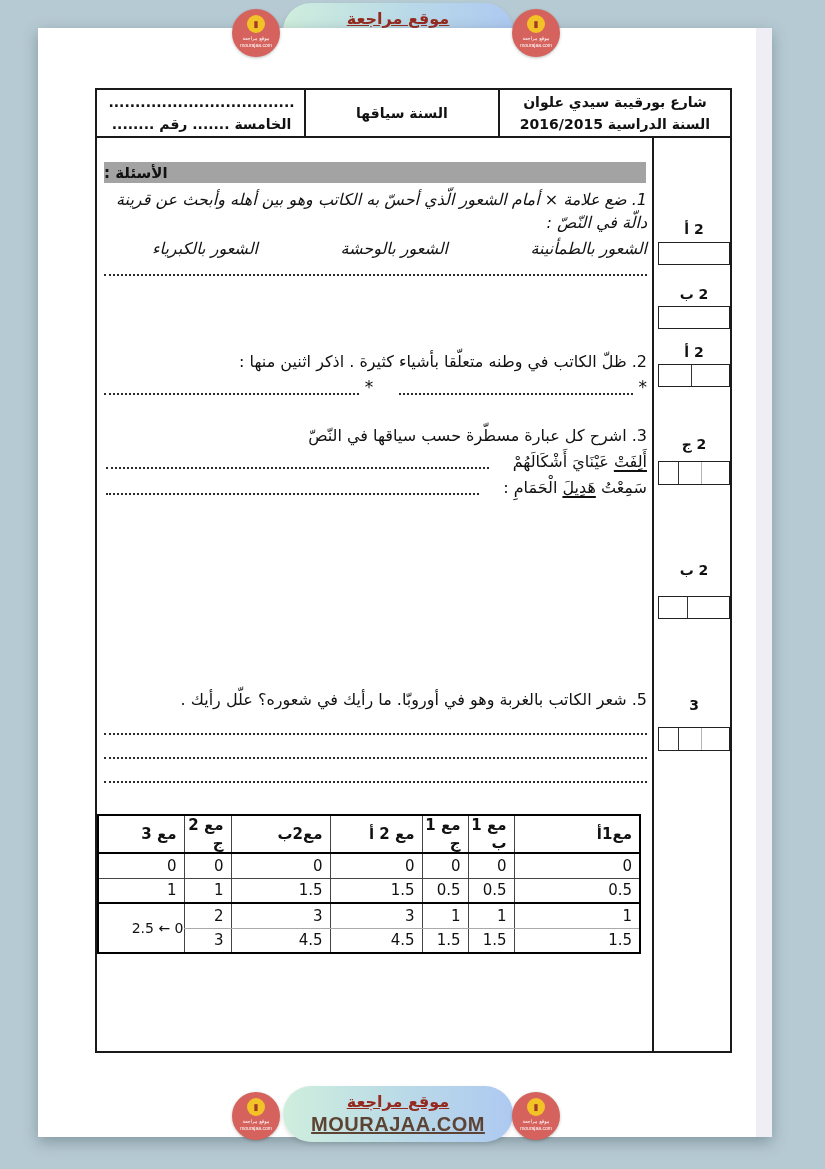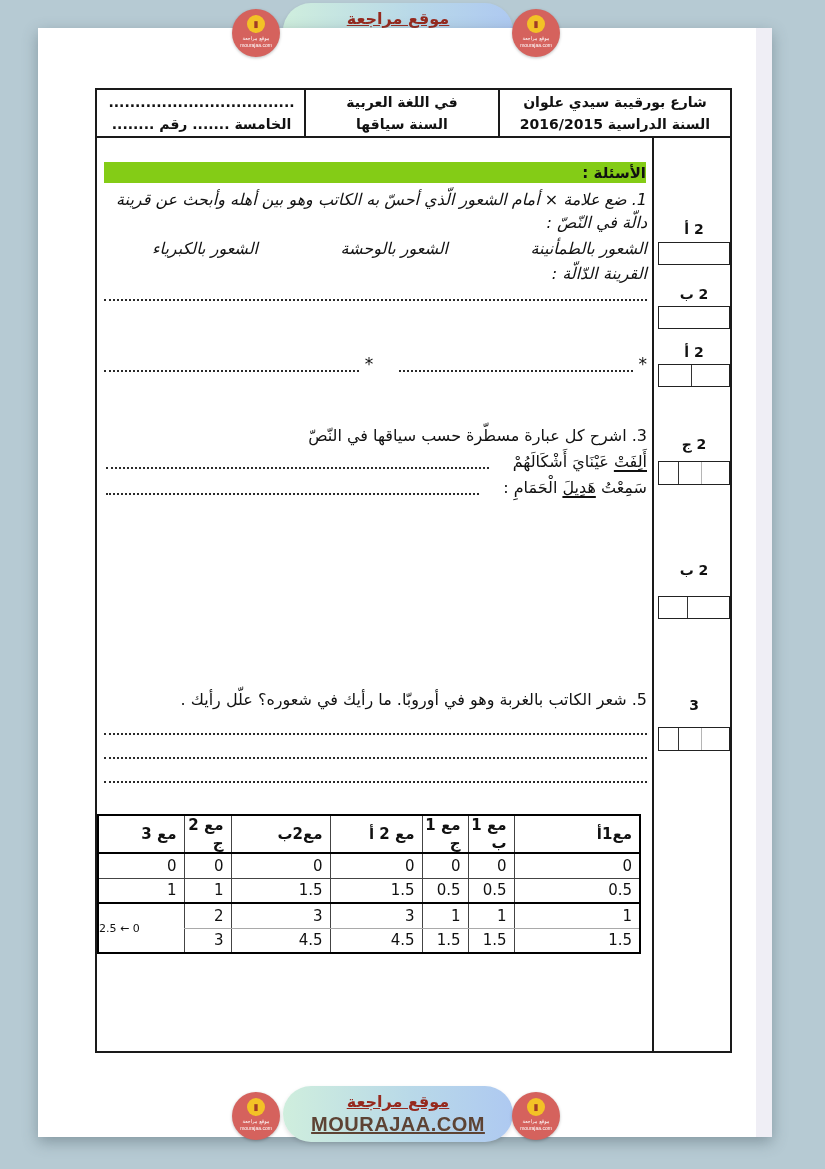--- a/index.html
+++ b/index.html
@@ -41,22 +41,22 @@
   .hdr .c-right { width:232px; border-left:2px solid #1a1a1a; }
   .hdr .c-mid   { width:194px; border-left:2px solid #1a1a1a; }
   .hdr .c-left  { width:205px; }
 
   
   .content-box { position:absolute; left:95px; top:138px; width:637px; height:915px;
                  border-left:2px solid #1a1a1a; border-right:2px solid #1a1a1a; border-bottom:2px solid #1a1a1a;
                  background:#fff; }
   .v-divider { position:absolute; left:652px; top:138px; width:0; height:915px; border-left:2px solid #1a1a1a; }
 
-  .title-bar { position:absolute; left:104px; top:162px; width:542px; height:21px; background:#84cc16;
-               display:flex; align-items:center; justify-content:flex-end; }
+  .title-bar { position:absolute; left:104px; top:162px; width:542px; height:21px; background:#a3a3a3;
+               display:flex; align-items:center; justify-content:flex-start; }
   .title-bar span { font-weight:bold; font-size:15px; direction:rtl; }
 
   .q { position:absolute; left:104px; width:543px; direction:rtl; font-size:16px; line-height:23px; }
   .q1 { top:188px;font-style:italic; } .q2 { top:350px; } .q3 { top:424px; } .q4 { top:556px; } .q5 { top:688px; }
 
   .dotline { border-bottom:2px dotted #2a2a2a; height:0; }
   .full-dot { margin-top:14px; }
   .leader-row { display:flex; direction:rtl; align-items:flex-end; height:26px;gap:20px; }
   .leader-row .txt { white-space:nowrap; }
   .leader-row .fill { flex:1; border-bottom:2px dotted #2a2a2a; margin:0 4px 4px 2px; }
@@ -84,21 +84,21 @@
 
   
   .gtable { position:absolute; left:97px; top:814px; }
   .gtable table { border-collapse:collapse; table-layout:fixed; direction:rtl; background:#fff; }
   .gtable td, .gtable th { border:1px solid #444; font-size:15px; height:25px;
                            text-align:right; padding-right:7px; vertical-align:middle; }
   .gtable th { font-weight:bold; font-size:15px; border-bottom:2px solid #000; height:27px; direction:rtl;margin-left:35px; }
   .gtable table { border:2px solid #000; }
   .gtable tr.thickline td { border-bottom:2px solid #000; }
   .gtable tr.subrow-a td { border-bottom:1px solid #a9a9a9; }
-  .gtable td.merged { text-align:left; padding-right:0; direction:ltr; font-size:11px; }
+  .gtable td.merged { text-align:right; padding-right:0; direction:ltr; font-size:14px; }
 </style>
 </head>
 <body>
 
 <div id="root">
 
   <div class="banner banner-top">
     <div class="pill">
       <span class="ar">موقع مراجعة</span>
       <span class="dom">MOURAJAA.COM</span>
@@ -118,21 +118,20 @@
   <div class="page">
     <div class="page-strip"></div>
   </div>
 
   <div class="hdr">
     <div class="cell c-right">
       <span>شارع بورقيبة سيدي علوان</span>
       <span>السنة الدراسية 2016/2015</span>
     </div>
     <div class="cell c-mid">
-      <span>في اللغة العربية</span>
       <span>السنة سياقها</span>
     </div>
     <div class="cell c-left">
       <span>...................................</span>
       <span>الخامسة ....... رقم ........</span>
     </div>
   </div>
 
   <div class="content-box"></div>
   <div class="v-divider"></div>
@@ -142,25 +141,25 @@
   </div>
 
   <div class="q q1">
     <div>1. ضع علامة × أمام الشعور الّذي أحسّ به الكاتب وهو بين أهله وأبحث عن قرينة</div>
     <div>دالّة في النّصّ :</div>
     <div class="q1-options">
       <span>الشعور بالطمأنينة</span>
       <span>الشعور بالوحشة</span>
       <span>الشعور بالكبرياء</span>
     </div>
-    <div class="q1-evidence">القرينة الدّالّة :</div>
     <div class="dotline full-dot"></div>
   </div>
 
   <div class="q q2">
+    <div>2. ظلّ الكاتب في وطنه متعلّقا بأشياء كثيرة . اذكر اثنين منها :</div>
     <div class="q2-stars">
       <div class="seg seg1">
         <span class="star">*</span>
         <span class="fill"></span>
       </div>
       <div class="seg seg2">
         <span class="star">*</span>
         <span class="fill"></span>
       </div>
     </div>

